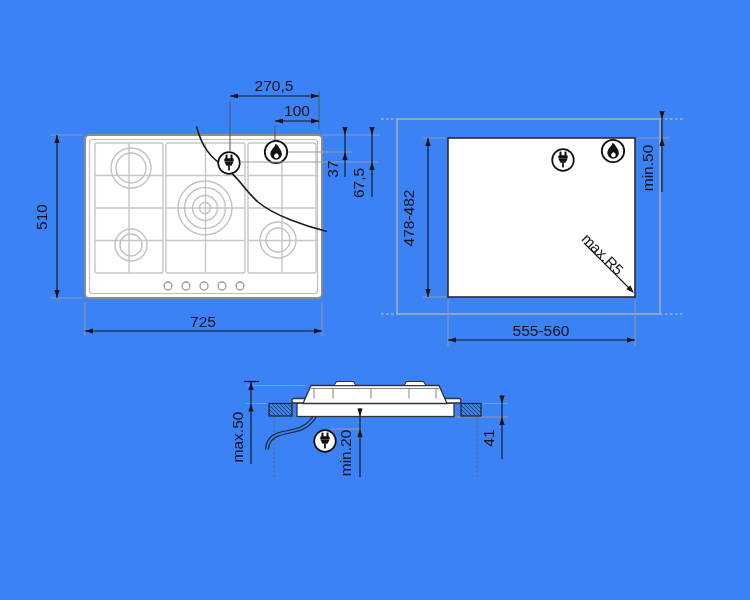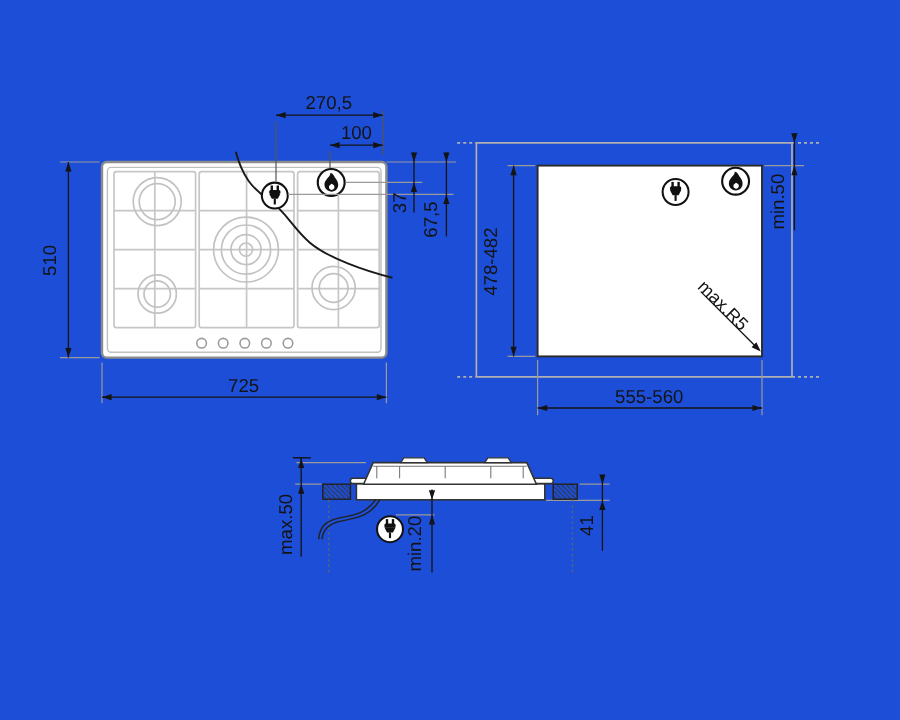--- a/index.html
+++ b/index.html
@@ -1,16 +1,16 @@
 <!DOCTYPE html>
 <html><head>
 <meta charset="utf-8">
 <style>
   html,body{margin:0;padding:0;background:#ffffff;}
-  #stage{position:relative;width:750px;height:600px;background:#1d4ed8;overflow:hidden;}
+  #stage{position:relative;width:750px;height:600px;background:#3b82f6;overflow:hidden;}
   svg{display:block;}
   text{font-family:"Liberation Sans",sans-serif;fill:#141414;}
   .dimtxt{font-size:15.5px;}
   .dimtxt-s{font-size:15px;}
 </style>
 </head>
 <body>
 
 <div id="stage">
 <svg width="750" height="600" viewBox="0 0 750 600">

